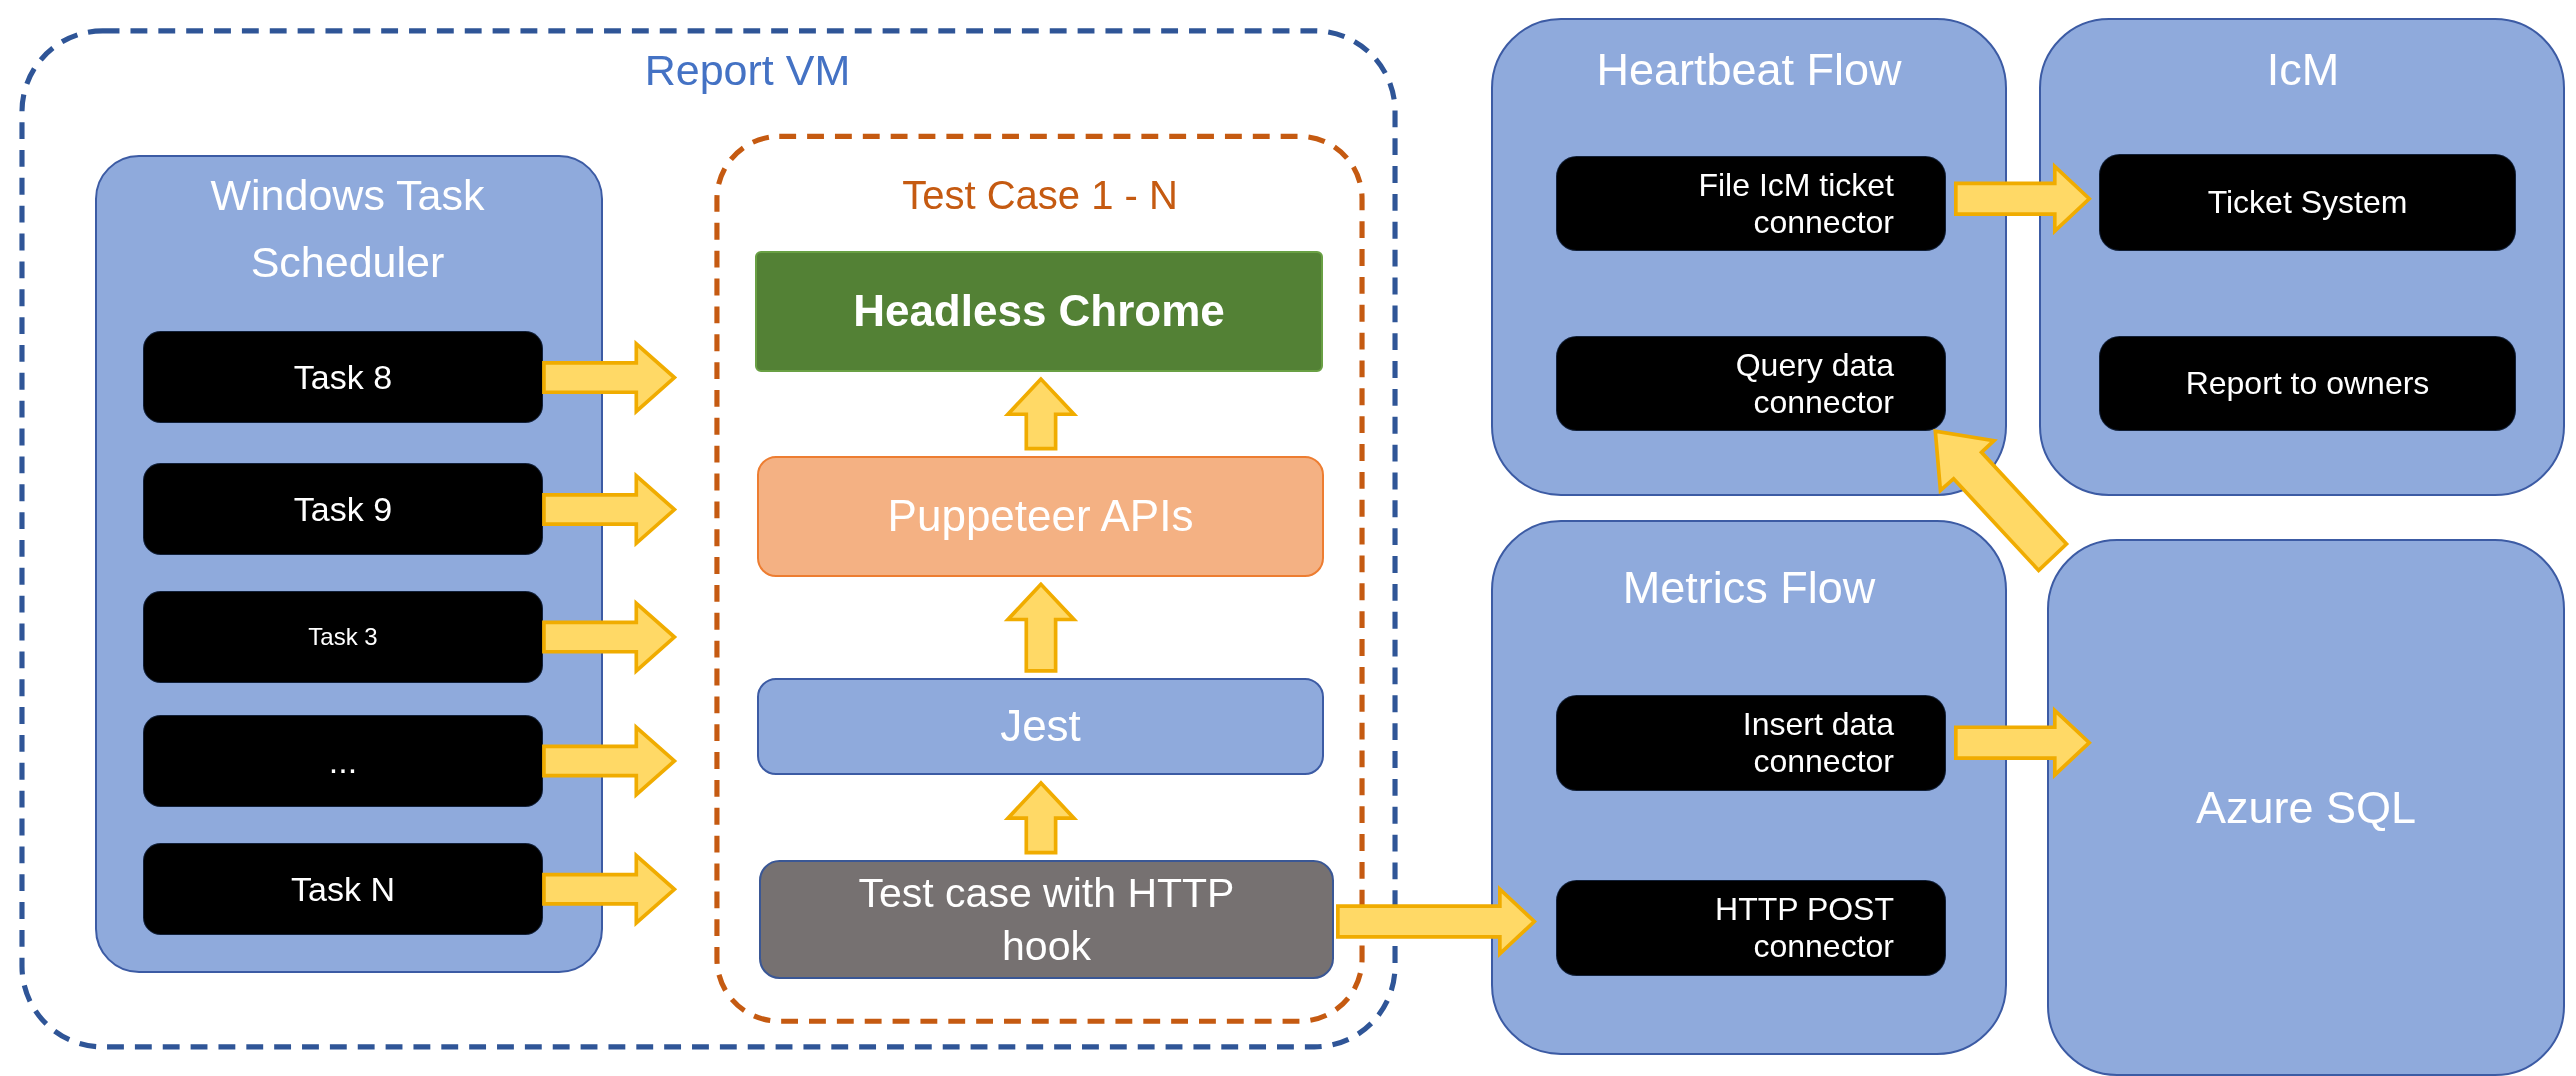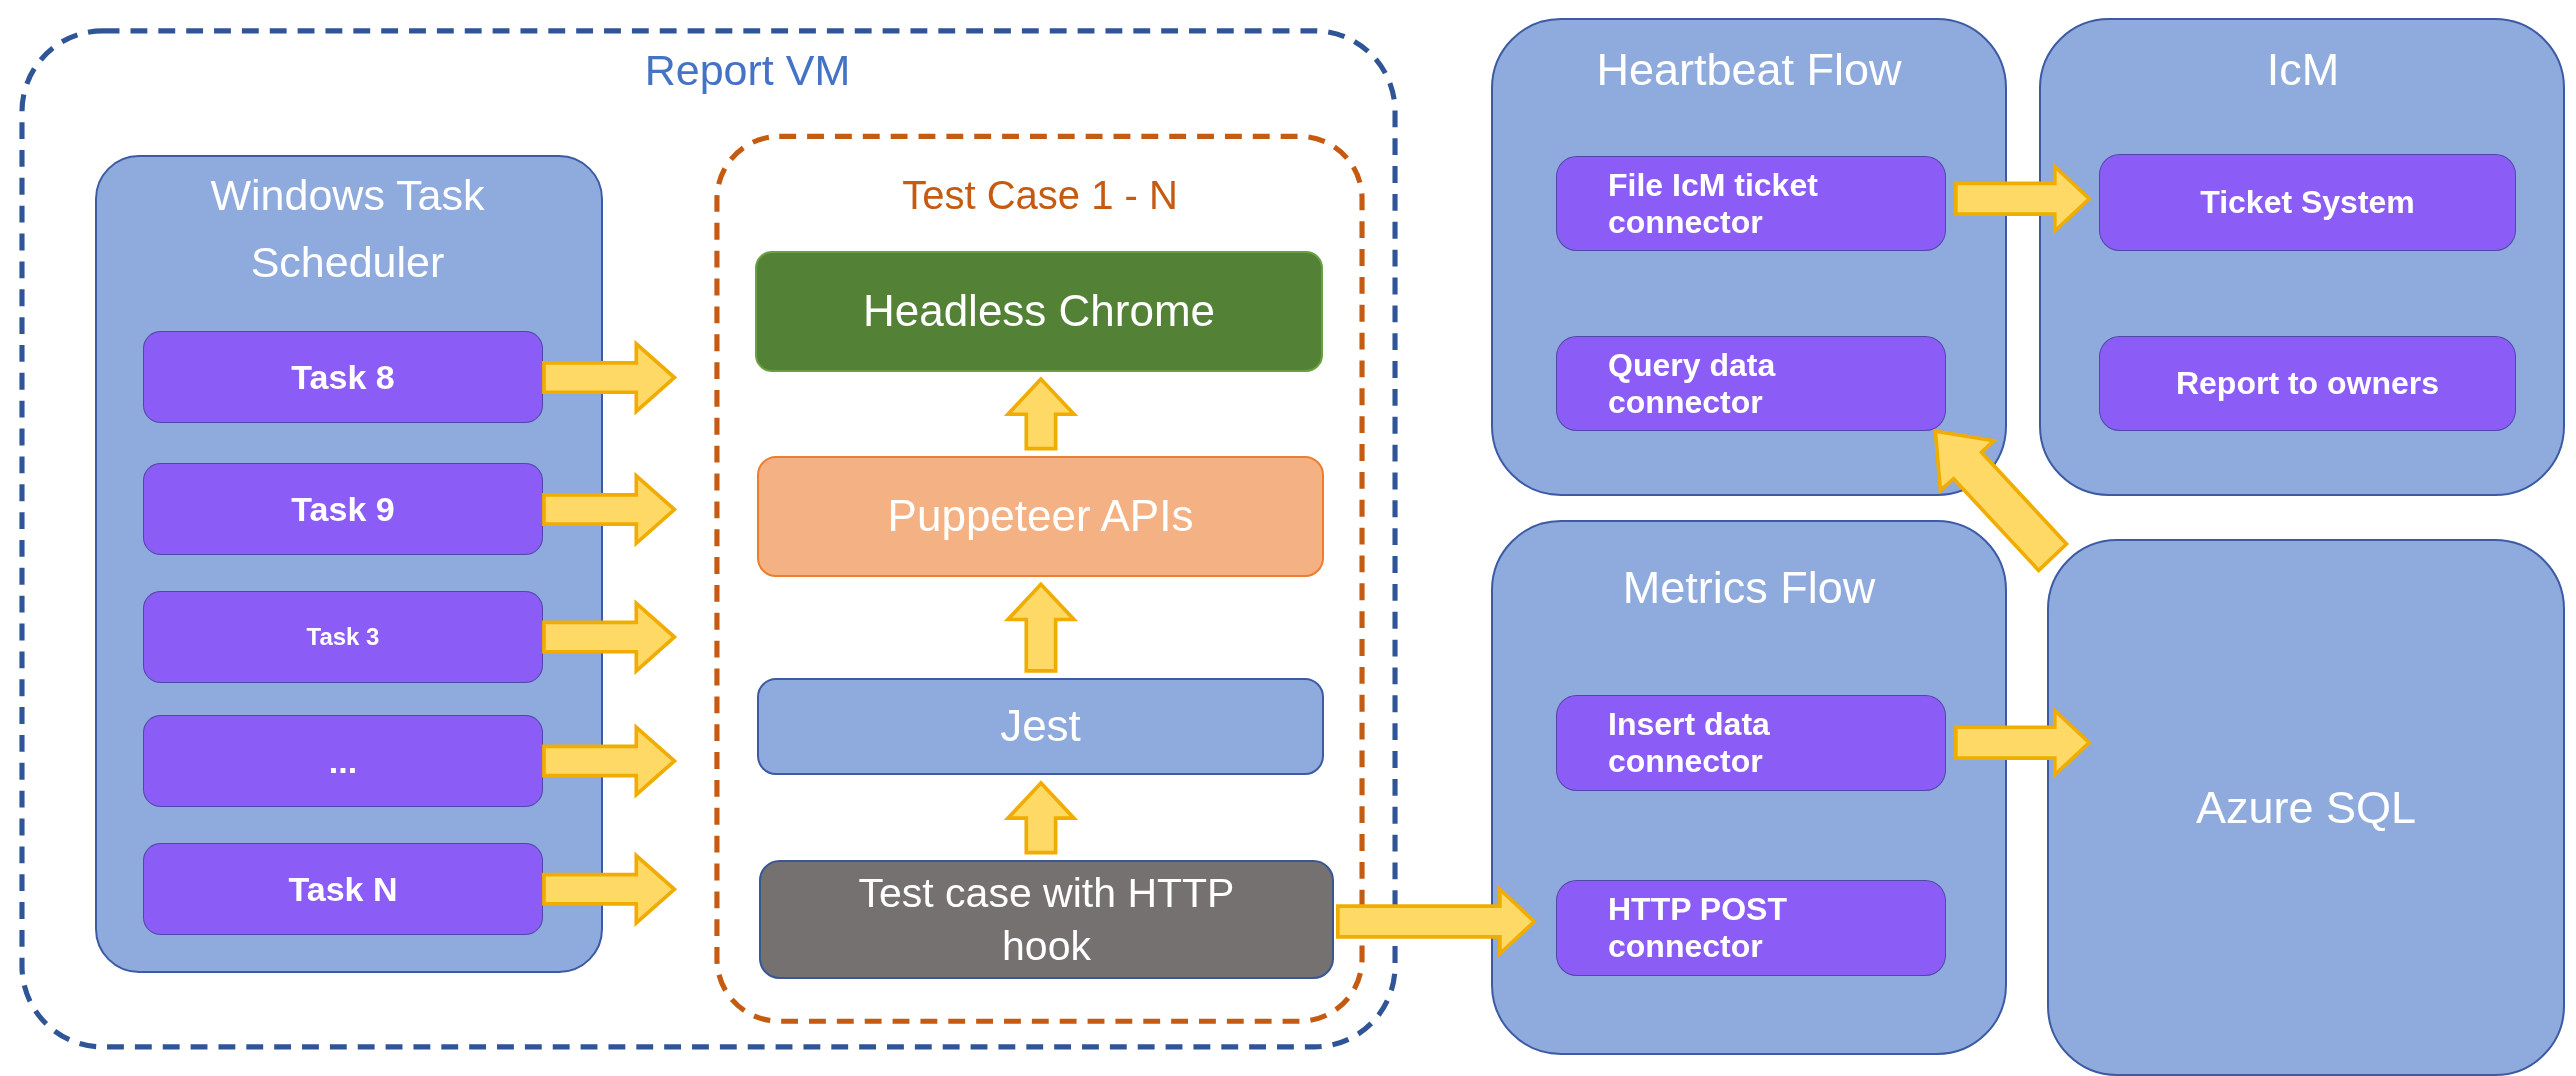--- a/index.html
+++ b/index.html
@@ -9,27 +9,26 @@
     background:#ffffff;
     font-family:"Liberation Sans", sans-serif;
     overflow:hidden;
   }
   .abs{position:absolute;box-sizing:border-box;}
   .panel{
     background:#8FAADC;
     border:2.2px solid #3C5BA4;
   }
   .darkbox{
-    background:#8b5cf6;
+    background:#000000;
     border:1.5px solid rgba(31,56,100,0.55);
     border-radius:20.5px;
     color:#ffffff;
     display:flex;align-items:center;justify-content:center;
-    text-align:left;
-    font-weight:bold;
+    text-align:right;
   }
   .label{
     display:flex;align-items:center;justify-content:center;
     text-align:center;color:#ffffff;
     line-height:1.32;
   }
   .title-lt{color:#ffffff;}
   svg.overlay{position:absolute;left:0;top:0;pointer-events:none;}
   .arrow{fill:#FFD966;stroke:#F0AC00;stroke-width:5;}
 </style>
@@ -44,21 +43,21 @@
   <div class="abs label title-lt" style="left:164px;top:163px;width:367px;height:132px;font-size:43px;line-height:1.55;">Windows Task Scheduler</div>
 
   <div class="abs darkbox" style="left:143px;top:331px;width:400px;height:92px;border-radius:17.6px;font-size:34px;">Task 8</div>
   <div class="abs darkbox" style="left:143px;top:463px;width:400px;height:92px;border-radius:17.6px;font-size:34px;">Task 9</div>
   <div class="abs darkbox" style="left:143px;top:591px;width:400px;height:92px;border-radius:17.6px;font-size:24px;">Task 3</div>
   <div class="abs darkbox" style="left:143px;top:715px;width:400px;height:92px;border-radius:17.6px;font-size:34px;">...</div>
   <div class="abs darkbox" style="left:143px;top:843px;width:400px;height:92px;border-radius:17.6px;font-size:34px;">Task N</div>
 
   <div class="abs label" style="left:820px;top:170px;width:440px;height:50px;color:#C55A11;font-size:40px;">Test Case 1 - N</div>
 
-  <div class="abs label" style="left:755px;top:251px;width:568px;height:121px;background:#538135;border:2.2px solid #69A044;border-radius:17px;font-size:44px;">Headless Chrome</div>
+  <div class="abs label" style="left:755px;top:251px;width:568px;height:121px;background:#538135;border:2.2px solid #69A044;border-radius:6px;font-size:44px;font-weight:bold;">Headless Chrome</div>
 
   <div class="abs label" style="left:757px;top:456px;width:567px;height:121px;background:#F4B183;border:2.2px solid #ED7D31;border-radius:19px;font-size:44px;">Puppeteer APIs</div>
 
   <div class="abs label" style="left:757px;top:678px;width:567px;height:97px;background:#8FAADC;border:2.2px solid #3C5BA4;border-radius:19px;font-size:44px;">Jest</div>
 
   <div class="abs label" style="left:759px;top:860px;width:575px;height:119px;background:#767171;border:2.2px solid #3A5795;border-radius:20.5px;font-size:41px;padding:0 51px;line-height:1.28;">Test case with HTTP hook</div>
 
   <div class="abs panel" style="left:1491px;top:18.3px;width:516px;height:478px;border-radius:70px;"></div>
   <div class="abs label title-lt" style="left:1529px;top:43px;width:440px;height:54px;font-size:45px;">Heartbeat Flow</div>
   <div class="abs darkbox" style="left:1556px;top:156px;width:390px;height:95px;font-size:32px;padding:0 51px;">File IcM ticket connector</div>

